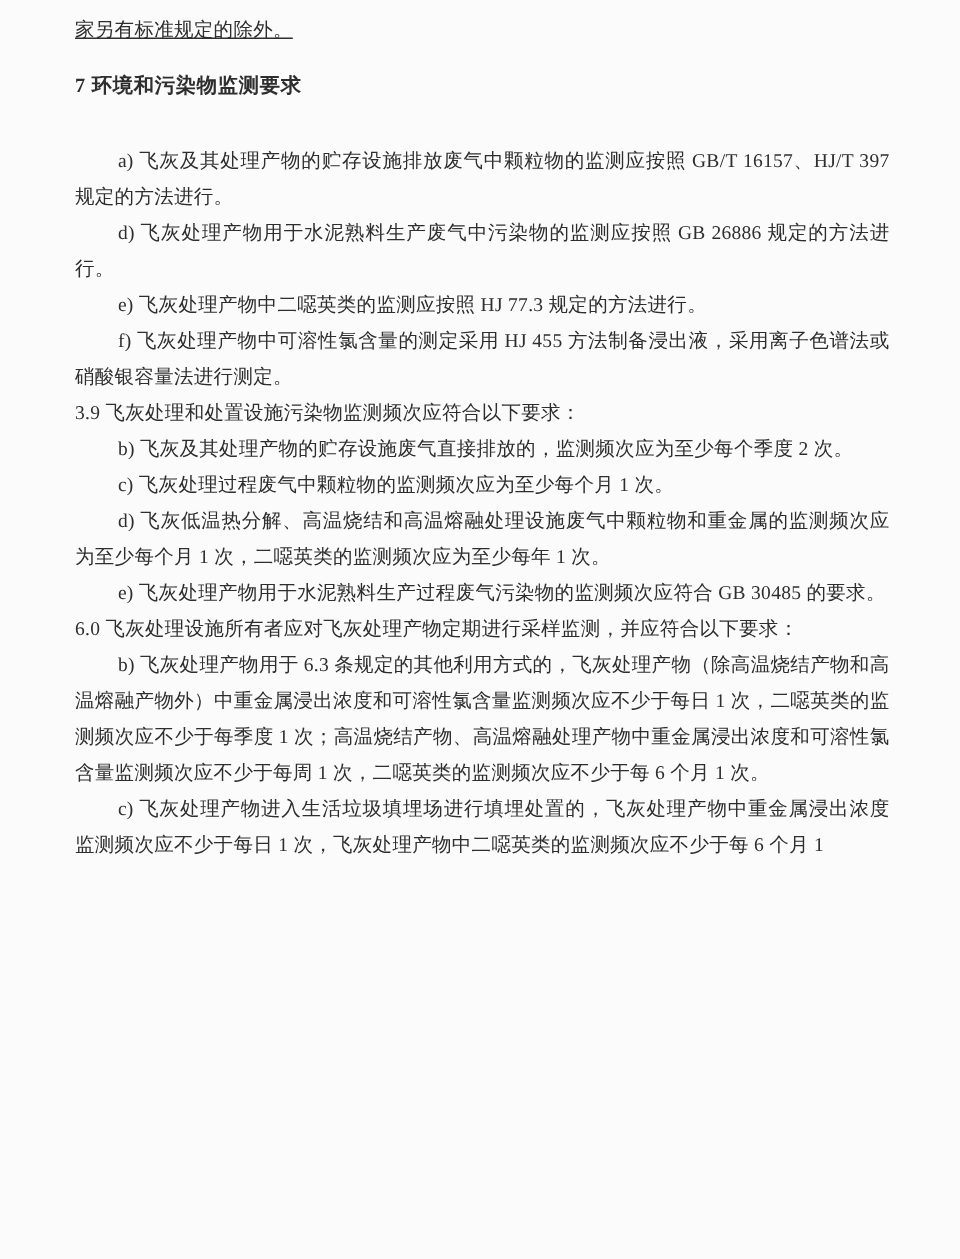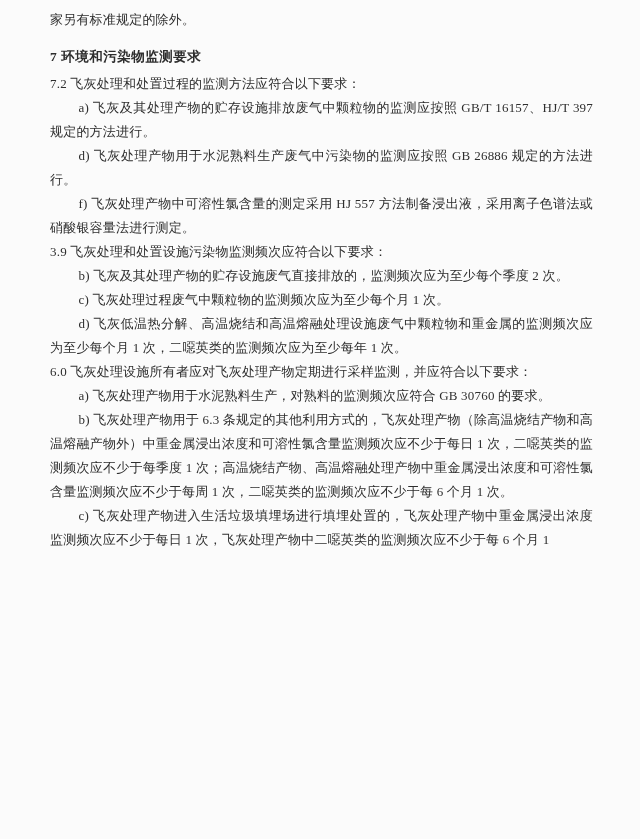--- a/index.html
+++ b/index.html
@@ -24,42 +24,42 @@
   }
   .para {
     font-size: 13px;
     line-height: 24px;
     text-align: justify;
     text-justify: inter-ideograph;
     letter-spacing: 0.2px;
   }
   .para.item { text-indent: 2.2em; }
   .para.clause { text-indent: 0; }
-  .para.body { text-indent: 0; }
+  .para.body { text-indent: 0; text-decoration: underline; }
   .heading {
     font-size: 13.5px;
     font-weight: bold;
     line-height: 24px;
-    margin: 13px 0 3px 0;
+    margin: 13px 0 26px 0;
     letter-spacing: 0.5px;
   }
 </style>
 </head>
 <body>
 
 <div class="page">
   <div class="text-column">
       <p class="para body">家另有标准规定的除外。</p>
       <div class="heading">7 环境和污染物监测要求</div>
-      <p class="para clause">7.2 飞灰处理和处置过程的监测方法应符合以下要求：</p>
       <p class="para item">a) 飞灰及其处理产物的贮存设施排放废气中颗粒物的监测应按照 GB/T 16157、HJ/T 397 规定的方法进行。</p>
       <p class="para item">d) 飞灰处理产物用于水泥熟料生产废气中污染物的监测应按照 GB 26886 规定的方法进行。</p>
-      <p class="para item">f) 飞灰处理产物中可溶性氯含量的测定采用 HJ 557 方法制备浸出液，采用离子色谱法或硝酸银容量法进行测定。</p>
+      <p class="para item">e) 飞灰处理产物中二噁英类的监测应按照 HJ 77.3 规定的方法进行。</p>
+      <p class="para item">f) 飞灰处理产物中可溶性氯含量的测定采用 HJ 455 方法制备浸出液，采用离子色谱法或硝酸银容量法进行测定。</p>
       <p class="para clause">3.9 飞灰处理和处置设施污染物监测频次应符合以下要求：</p>
       <p class="para item">b) 飞灰及其处理产物的贮存设施废气直接排放的，监测频次应为至少每个季度 2 次。</p>
       <p class="para item">c) 飞灰处理过程废气中颗粒物的监测频次应为至少每个月 1 次。</p>
       <p class="para item">d) 飞灰低温热分解、高温烧结和高温熔融处理设施废气中颗粒物和重金属的监测频次应为至少每个月 1 次，二噁英类的监测频次应为至少每年 1 次。</p>
+      <p class="para item">e) 飞灰处理产物用于水泥熟料生产过程废气污染物的监测频次应符合 GB 30485 的要求。</p>
       <p class="para clause">6.0 飞灰处理设施所有者应对飞灰处理产物定期进行采样监测，并应符合以下要求：</p>
-      <p class="para item">a) 飞灰处理产物用于水泥熟料生产，对熟料的监测频次应符合 GB 30760 的要求。</p>
       <p class="para item">b) 飞灰处理产物用于 6.3 条规定的其他利用方式的，飞灰处理产物（除高温烧结产物和高温熔融产物外）中重金属浸出浓度和可溶性氯含量监测频次应不少于每日 1 次，二噁英类的监测频次应不少于每季度 1 次；高温烧结产物、高温熔融处理产物中重金属浸出浓度和可溶性氯含量监测频次应不少于每周 1 次，二噁英类的监测频次应不少于每 6 个月 1 次。</p>
       <p class="para item">c) 飞灰处理产物进入生活垃圾填埋场进行填埋处置的，飞灰处理产物中重金属浸出浓度监测频次应不少于每日 1 次，飞灰处理产物中二噁英类的监测频次应不少于每 6 个月 1</p>
     </div>
 </div>
 
 </body></html>

